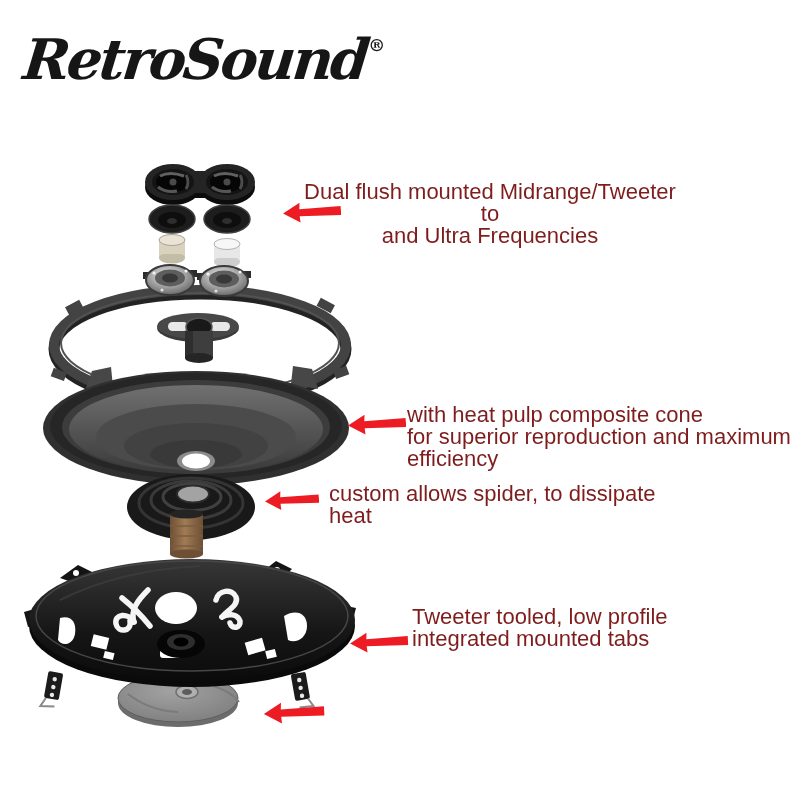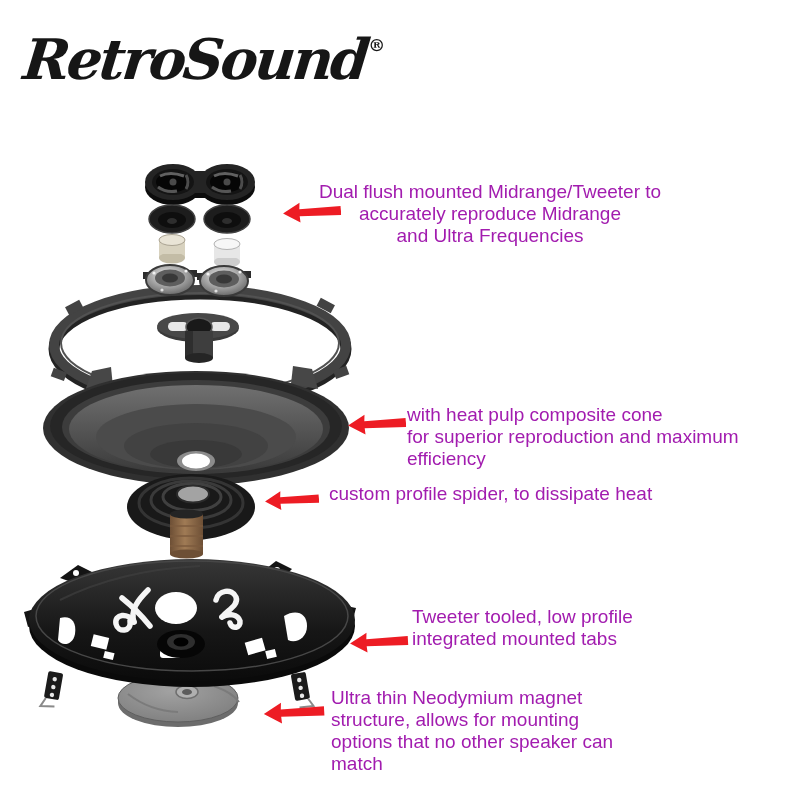--- a/index.html
+++ b/index.html
@@ -5,21 +5,21 @@
   html,body{margin:0;padding:0;background:#ffffff;}
   .canvas{position:relative;width:800px;height:800px;background:#ffffff;overflow:hidden;
           font-family:"Liberation Sans", sans-serif;color:#1c1c1c;}
   .logo{position:absolute;left:22px;top:26px;width:330px;height:100px;
         font-family:"DejaVu Serif", serif;font-weight:bold;font-style:italic;
         font-size:56px;letter-spacing:-3px;color:#161616;transform:skewX(-6deg);
         white-space:nowrap;}
   .logo sup{font-size:17px;letter-spacing:0;vertical-align:28px;transform:skewX(6deg);display:inline-block;}
   .diagram-svg{position:absolute;left:0;top:140px;}
   .arrow{position:absolute;transform:rotate(-3deg);}
-  .ann{position:absolute;font-size:19px;line-height:22px;color:#a21caf;}
+  .ann{position:absolute;font-size:22px;line-height:22px;color:#7f1d1d;}
   .ann span{display:block;}
   .ann.center{text-align:center;}
 </style>
 </head>
 <body>
 
 <div class="canvas">
 
   <div class="logo"><span>RetroSound</span><sup>®</sup></div>
 
@@ -251,38 +251,31 @@
   </svg>
   <svg class="arrow" style="left:349px;top:630px" width="60" height="24" viewBox="0 0 58 24">
     <polygon points="0,12 17,2 16.5,8.5 58,7.5 58,16.5 16.5,15.5 17,22" fill="#ed1c24"></polygon>
   </svg>
   <svg class="arrow" style="left:263px;top:700px" width="62" height="25" viewBox="0 0 58 24">
     <polygon points="0,12 17,2 16.5,8.5 58,7.5 58,16.5 16.5,15.5 17,22" fill="#ed1c24"></polygon>
   </svg>
 
   <div class="ann center" style="left:300px;top:181px;width:380px">
     <span>Dual flush mounted Midrange/Tweeter to</span>
-    <span>accurately reproduce Midrange</span>
     <span>and Ultra Frequencies</span>
   </div>
 
   <div class="ann" style="left:407px;top:404px;width:390px">
     <span>with heat pulp composite  cone</span>
     <span>for superior reproduction and maximum efficiency</span>
   </div>
 
   <div class="ann" style="left:329px;top:483px;width:360px">
-    <span>custom profile spider, to dissipate heat</span>
+    <span>custom allows spider, to dissipate heat</span>
   </div>
 
   <div class="ann" style="left:412px;top:606px;width:330px">
     <span>Tweeter tooled, low profile</span>
     <span>integrated mounted tabs</span>
   </div>
 
-  <div class="ann" style="left:331px;top:687px;width:330px">
-    <span>Ultra thin Neodymium magnet</span>
-    <span>structure, allows for mounting</span>
-    <span>options that no other speaker can</span>
-    <span>match</span>
-  </div>
 
 </div>
 
 </body></html>

